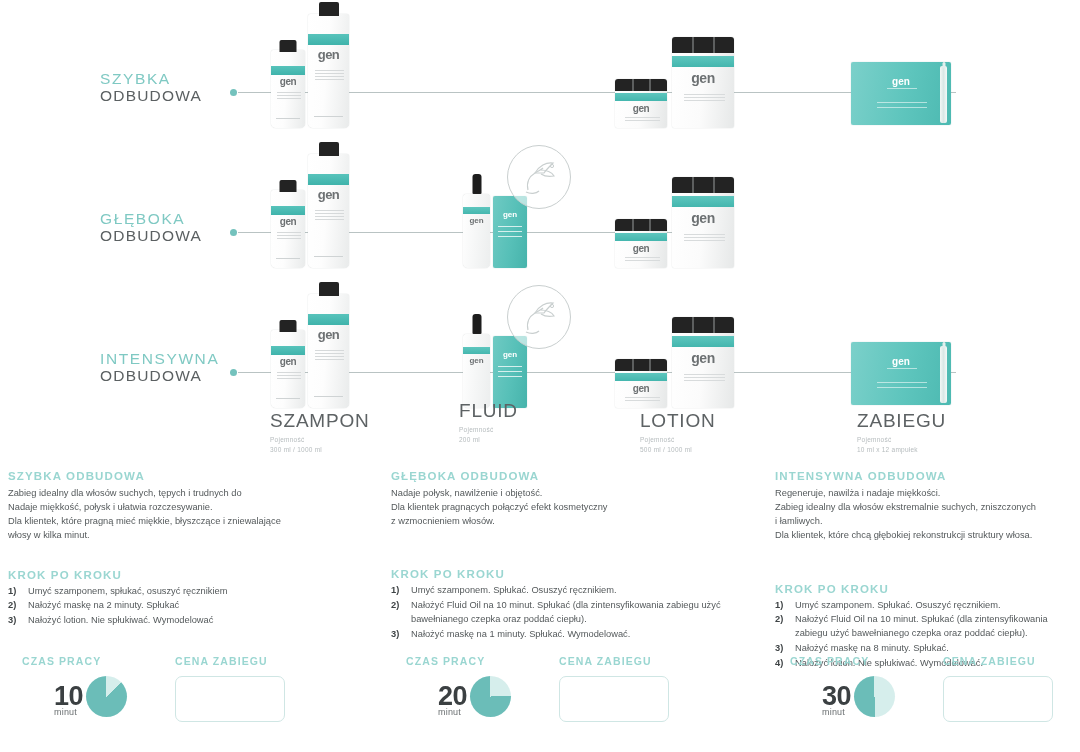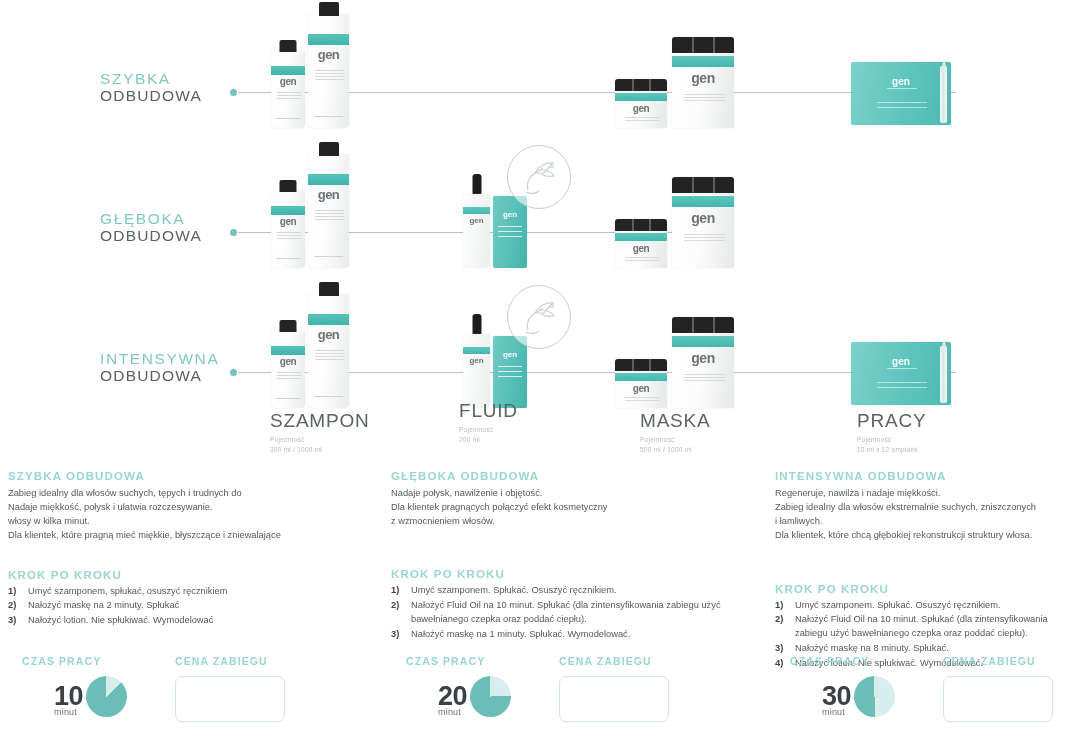--- a/index.html
+++ b/index.html
@@ -344,44 +344,44 @@
       </div>
     </div>
     <div class="cap-col" style="left:459px;top:400px;">
       <div class="cname">FLUID</div>
       <div class="cvol">
         <div>Pojemność</div>
         <div>200 ml</div>
       </div>
     </div>
     <div class="cap-col" style="left:640px;top:410px;">
-      <div class="cname">MASKA</div>
+      <div class="cname">LOTION</div>
       <div class="cvol">
         <div>Pojemność</div>
         <div>500 ml / 1000 ml</div>
       </div>
     </div>
     <div class="cap-col" style="left:857px;top:410px;">
-      <div class="cname">PRACY</div>
+      <div class="cname">ZABIEGU</div>
       <div class="cvol">
         <div>Pojemność</div>
         <div>10 ml x 12 ampułek</div>
       </div>
     </div>
   </div>
 
   <div class="panels">
 
     <div class="panel" style="left:8px;width:370px;">
       <div class="ptitle">SZYBKA ODBUDOWA</div>
       <div class="pdesc">
         <div>Zabieg idealny dla włosów suchych, tępych i trudnych do</div>
         <div>Nadaje miękkość, połysk i ułatwia rozczesywanie.</div>
+        <div>Dla klientek, które pragną mieć miękkie, błyszczące i zniewalające</div>
         <div>włosy w kilka minut.</div>
-        <div>Dla klientek, które pragną mieć miękkie, błyszczące i zniewalające</div>
       </div>
       <div class="steps-title" style="margin-top:26px;">KROK PO KROKU</div>
       <ul class="steps">
         <li>
             <span class="num">1)</span>
             <span class="txt">Umyć szamponem, spłukać, osuszyć ręcznikiem</span>
           </li>
         <li>
             <span class="num">2)</span>
             <span class="txt">Nałożyć maskę na 2 minuty. Spłukać</span>

